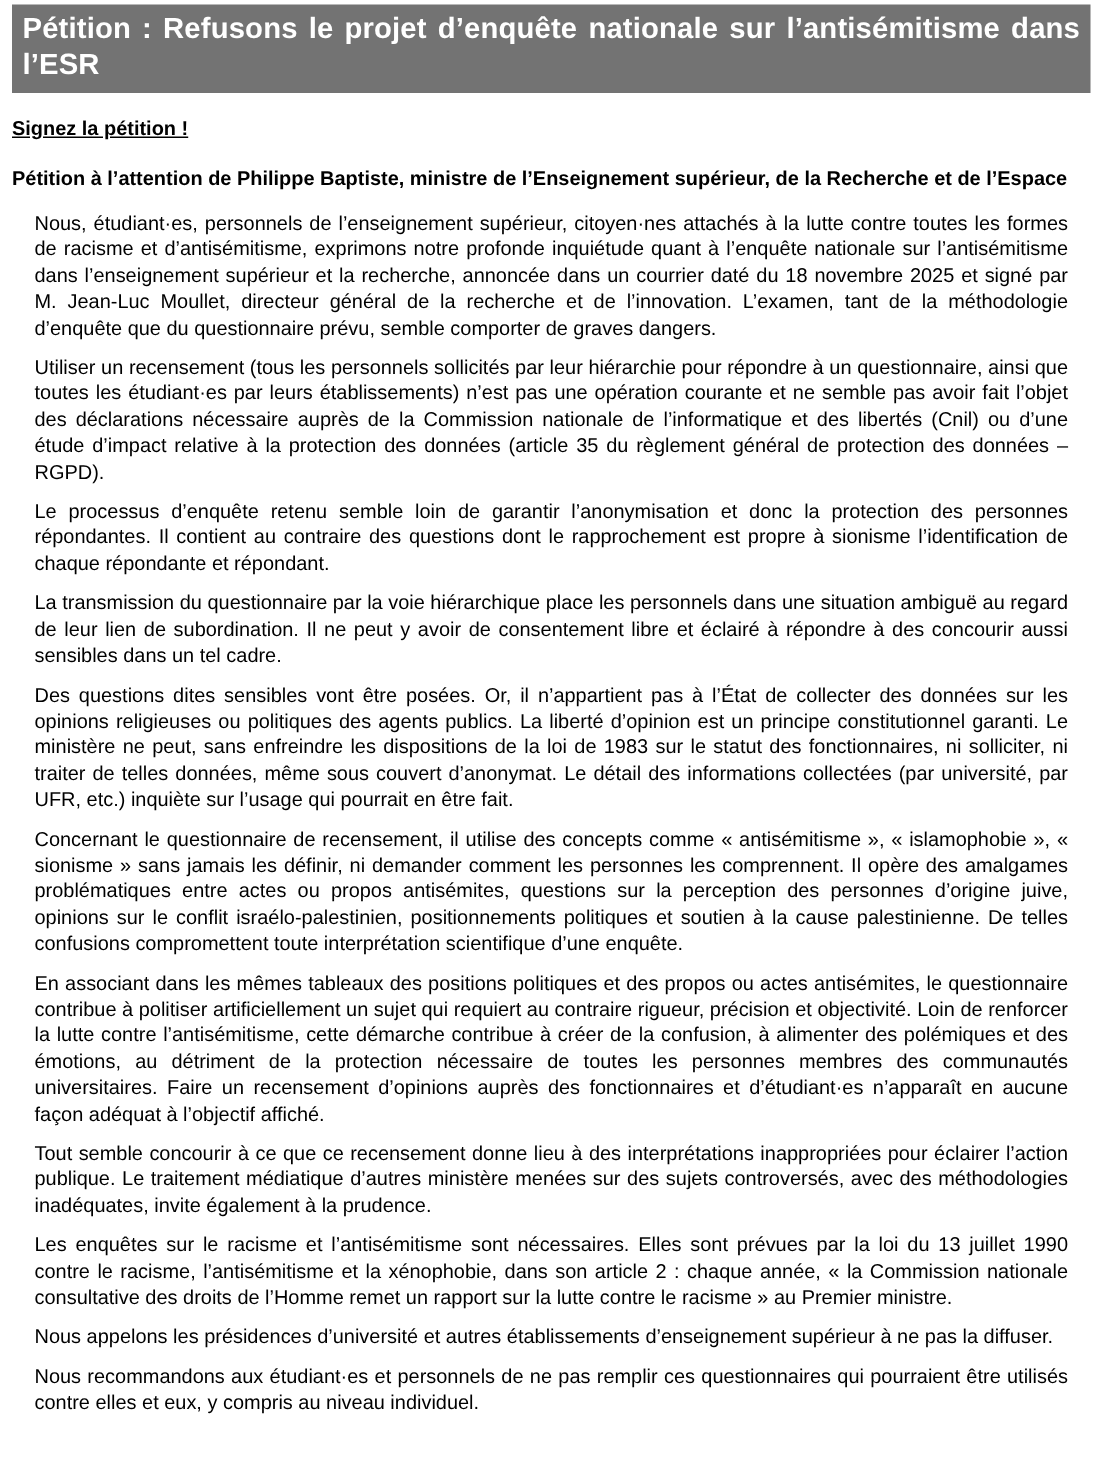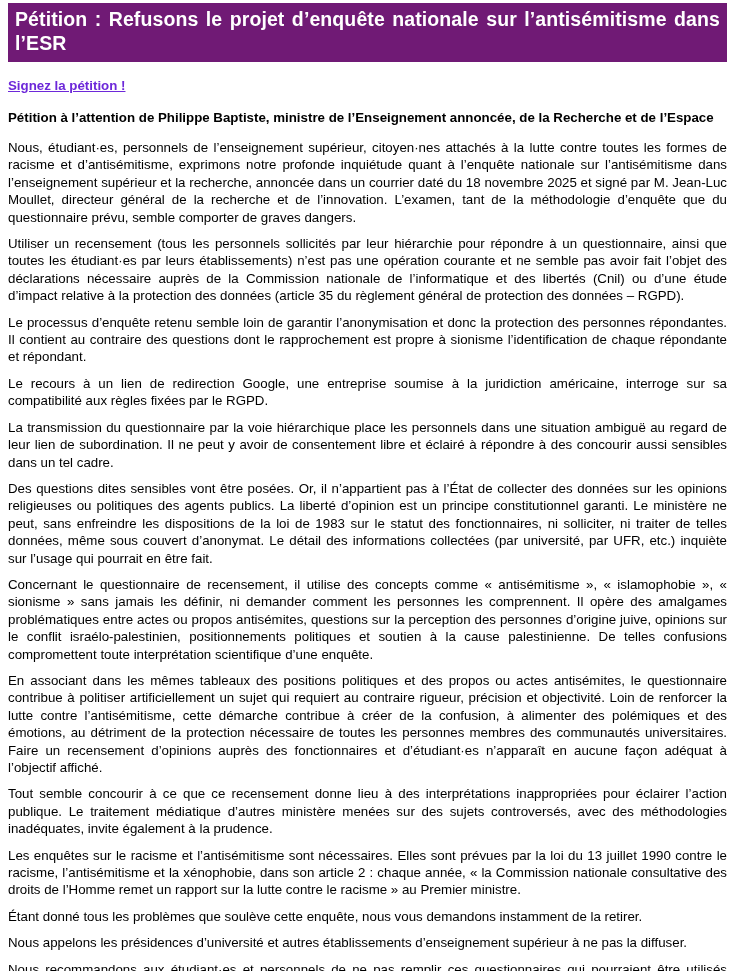--- a/index.html
+++ b/index.html
@@ -10,78 +10,76 @@
     font-family: "Liberation Sans", "DejaVu Sans", sans-serif;
   }
   body { width: 743px; }
   .page {
     box-sizing: border-box;
     width: 743px;
     min-height: 971px;
     padding: 3px 16px 8px 8px;
   }
   .banner {
-    background: #701a75;
+    background: #737373;
     padding: 4px 7px 7px 7px;
     margin: 0 0 14px 0;
   }
   .banner h1 {
     margin: 0;
     color: #ffffff;
     font-size: 19.5px;
     line-height: 24px;
     font-weight: bold;
     text-align: justify;
     letter-spacing: 0.1px;
   }
   .sign-link {
     display: inline-block;
     margin: 1px 0 0 0;
-    color: #6d28d9;
+    color: #000000;
     font-weight: bold;
     font-size: 13.3px;
     line-height: 17px;
     text-decoration: underline;
     cursor: pointer;
   }
   .addressee {
     font-weight: bold;
     font-size: 13.3px;
     line-height: 17px;
     margin: 15px 0 13px 0;
   }
   .body-text .paragraph {
     font-size: 13.3px;
     line-height: 17.4px;
     text-align: justify;
-    margin: 9px 0;
+    margin: 9px 15px;
   }
 </style>
 </head>
 <body>
 
 <div class="page">
 
   <header class="banner">
     <h1>Pétition : Refusons le projet d’enquête nationale sur l’antisémitisme dans l’ESR</h1>
   </header>
 
   <a class="sign-link">Signez la pétition !</a>
 
-  <p class="addressee">Pétition à l’attention de Philippe Baptiste, ministre de l’Enseignement annoncée, de la Recherche et de l’Espace</p>
+  <p class="addressee">Pétition à l’attention de Philippe Baptiste, ministre de l’Enseignement supérieur, de la Recherche et de l’Espace</p>
 
   <div class="body-text">
       <p class="paragraph">Nous, étudiant·es, personnels de l’enseignement supérieur, citoyen·nes attachés à la lutte contre toutes les formes de racisme et d’antisémitisme, exprimons notre profonde inquiétude quant à l’enquête nationale sur l’antisémitisme dans l’enseignement supérieur et la recherche, annoncée dans un courrier daté du 18 novembre 2025 et signé par M. Jean-Luc Moullet, directeur général de la recherche et de l’innovation. L’examen, tant de la méthodologie d’enquête que du questionnaire prévu, semble comporter de graves dangers.</p>
       <p class="paragraph">Utiliser un recensement (tous les personnels sollicités par leur hiérarchie pour répondre à un questionnaire, ainsi que toutes les étudiant·es par leurs établissements) n’est pas une opération courante et ne semble pas avoir fait l’objet des déclarations nécessaire auprès de la Commission nationale de l’informatique et des libertés (Cnil) ou d’une étude d’impact relative à la protection des données (article 35 du règlement général de protection des données – RGPD).</p>
       <p class="paragraph">Le processus d’enquête retenu semble loin de garantir l’anonymisation et donc la protection des personnes répondantes. Il contient au contraire des questions dont le rapprochement est propre à sionisme l’identification de chaque répondante et répondant.</p>
-      <p class="paragraph">Le recours à un lien de redirection Google, une entreprise soumise à la juridiction américaine, interroge sur sa compatibilité aux règles fixées par le RGPD.</p>
       <p class="paragraph">La transmission du questionnaire par la voie hiérarchique place les personnels dans une situation ambiguë au regard de leur lien de subordination. Il ne peut y avoir de consentement libre et éclairé à répondre à des concourir aussi sensibles dans un tel cadre.</p>
       <p class="paragraph">Des questions dites sensibles vont être posées. Or, il n’appartient pas à l’État de collecter des données sur les opinions religieuses ou politiques des agents publics. La liberté d’opinion est un principe constitutionnel garanti. Le ministère ne peut, sans enfreindre les dispositions de la loi de 1983 sur le statut des fonctionnaires, ni solliciter, ni traiter de telles données, même sous couvert d’anonymat. Le détail des informations collectées (par université, par UFR, etc.) inquiète sur l’usage qui pourrait en être fait.</p>
       <p class="paragraph">Concernant le questionnaire de recensement, il utilise des concepts comme « antisémitisme », « islamophobie », « sionisme » sans jamais les définir, ni demander comment les personnes les comprennent. Il opère des amalgames problématiques entre actes ou propos antisémites, questions sur la perception des personnes d’origine juive, opinions sur le conflit israélo-palestinien, positionnements politiques et soutien à la cause palestinienne. De telles confusions compromettent toute interprétation scientifique d’une enquête.</p>
       <p class="paragraph">En associant dans les mêmes tableaux des positions politiques et des propos ou actes antisémites, le questionnaire contribue à politiser artificiellement un sujet qui requiert au contraire rigueur, précision et objectivité. Loin de renforcer la lutte contre l’antisémitisme, cette démarche contribue à créer de la confusion, à alimenter des polémiques et des émotions, au détriment de la protection nécessaire de toutes les personnes membres des communautés universitaires. Faire un recensement d’opinions auprès des fonctionnaires et d’étudiant·es n’apparaît en aucune façon adéquat à l’objectif affiché.</p>
       <p class="paragraph">Tout semble concourir à ce que ce recensement donne lieu à des interprétations inappropriées pour éclairer l’action publique. Le traitement médiatique d’autres ministère menées sur des sujets controversés, avec des méthodologies inadéquates, invite également à la prudence.</p>
       <p class="paragraph">Les enquêtes sur le racisme et l’antisémitisme sont nécessaires. Elles sont prévues par la loi du 13 juillet 1990 contre le racisme, l’antisémitisme et la xénophobie, dans son article 2 : chaque année, « la Commission nationale consultative des droits de l’Homme remet un rapport sur la lutte contre le racisme » au Premier ministre.</p>
-      <p class="paragraph">Étant donné tous les problèmes que soulève cette enquête, nous vous demandons instamment de la retirer.</p>
       <p class="paragraph">Nous appelons les présidences d’université et autres établissements d’enseignement supérieur à ne pas la diffuser.</p>
       <p class="paragraph">Nous recommandons aux étudiant·es et personnels de ne pas remplir ces questionnaires qui pourraient être utilisés contre elles et eux, y compris au niveau individuel.</p>
     </div>
 
 </div>
 
 </body></html>

